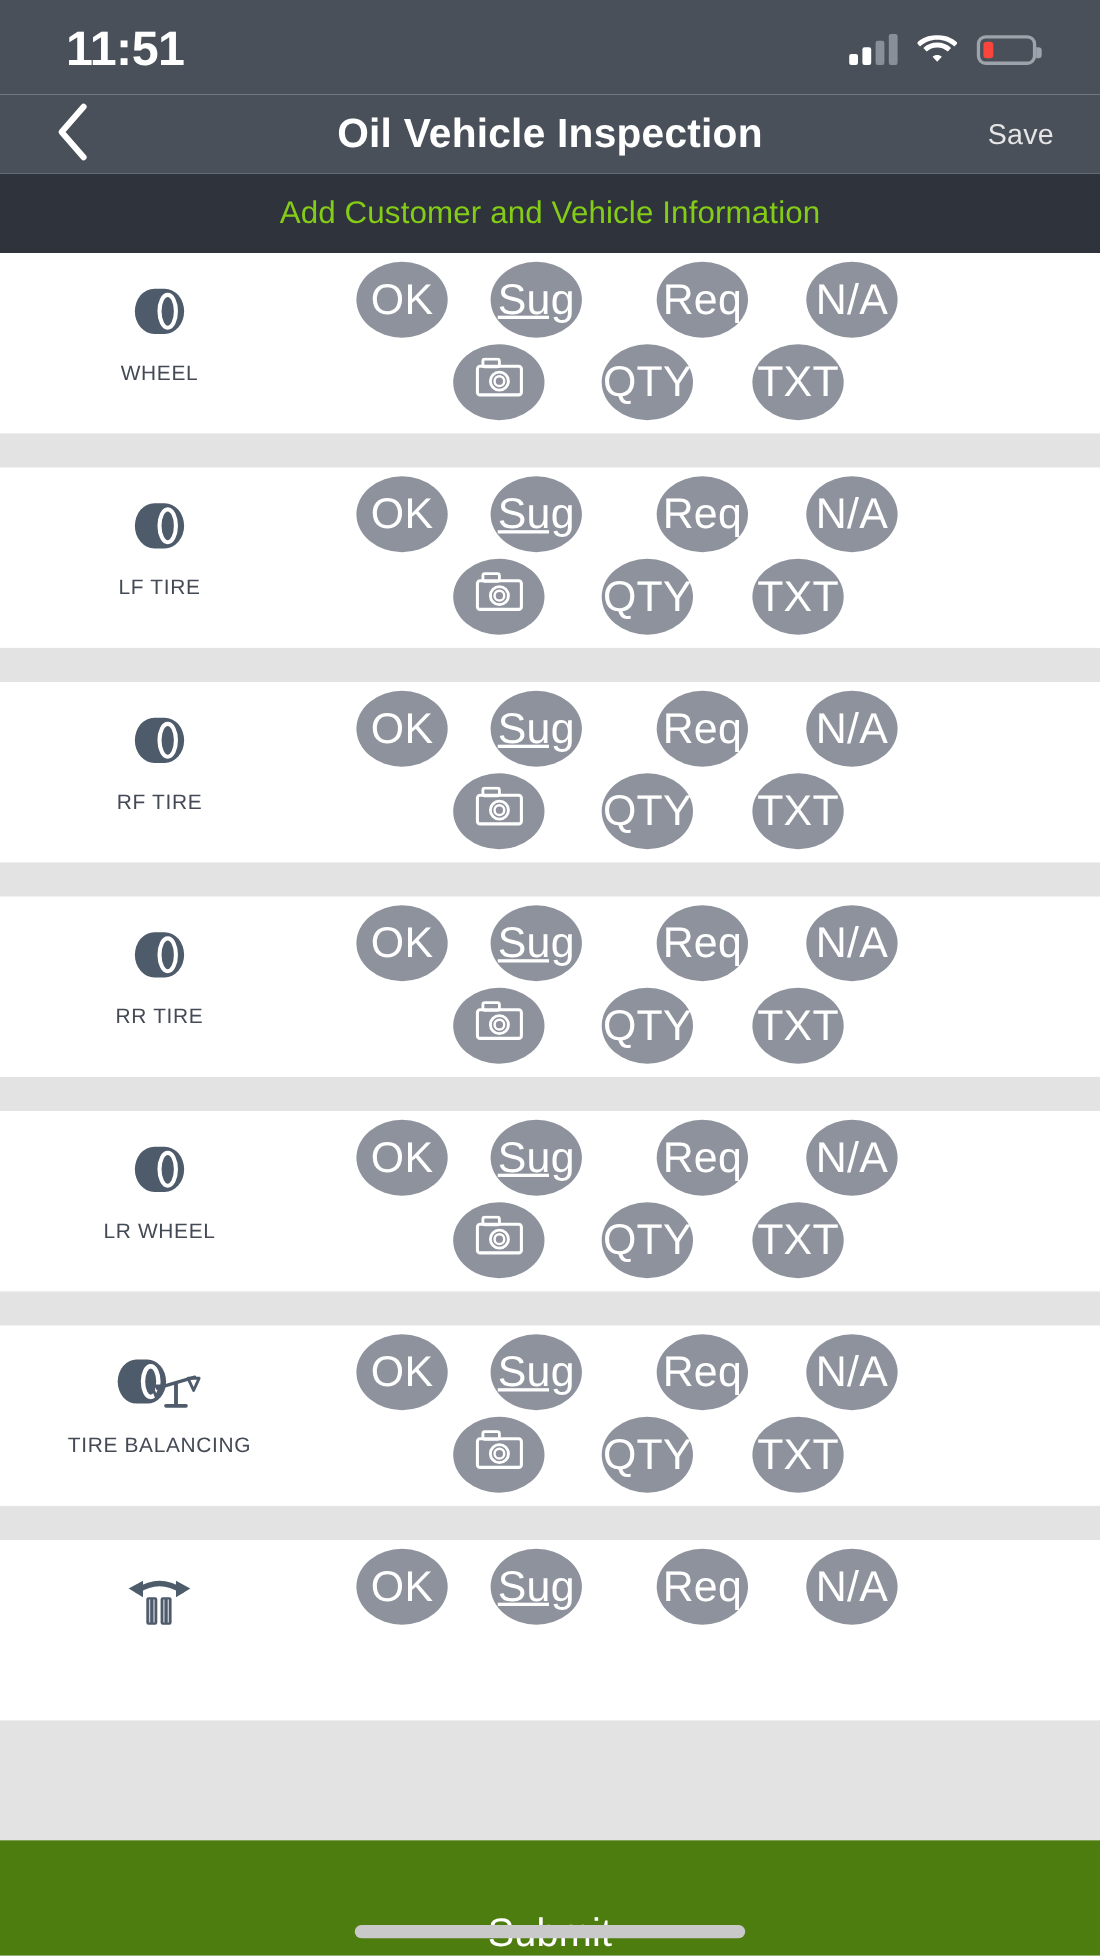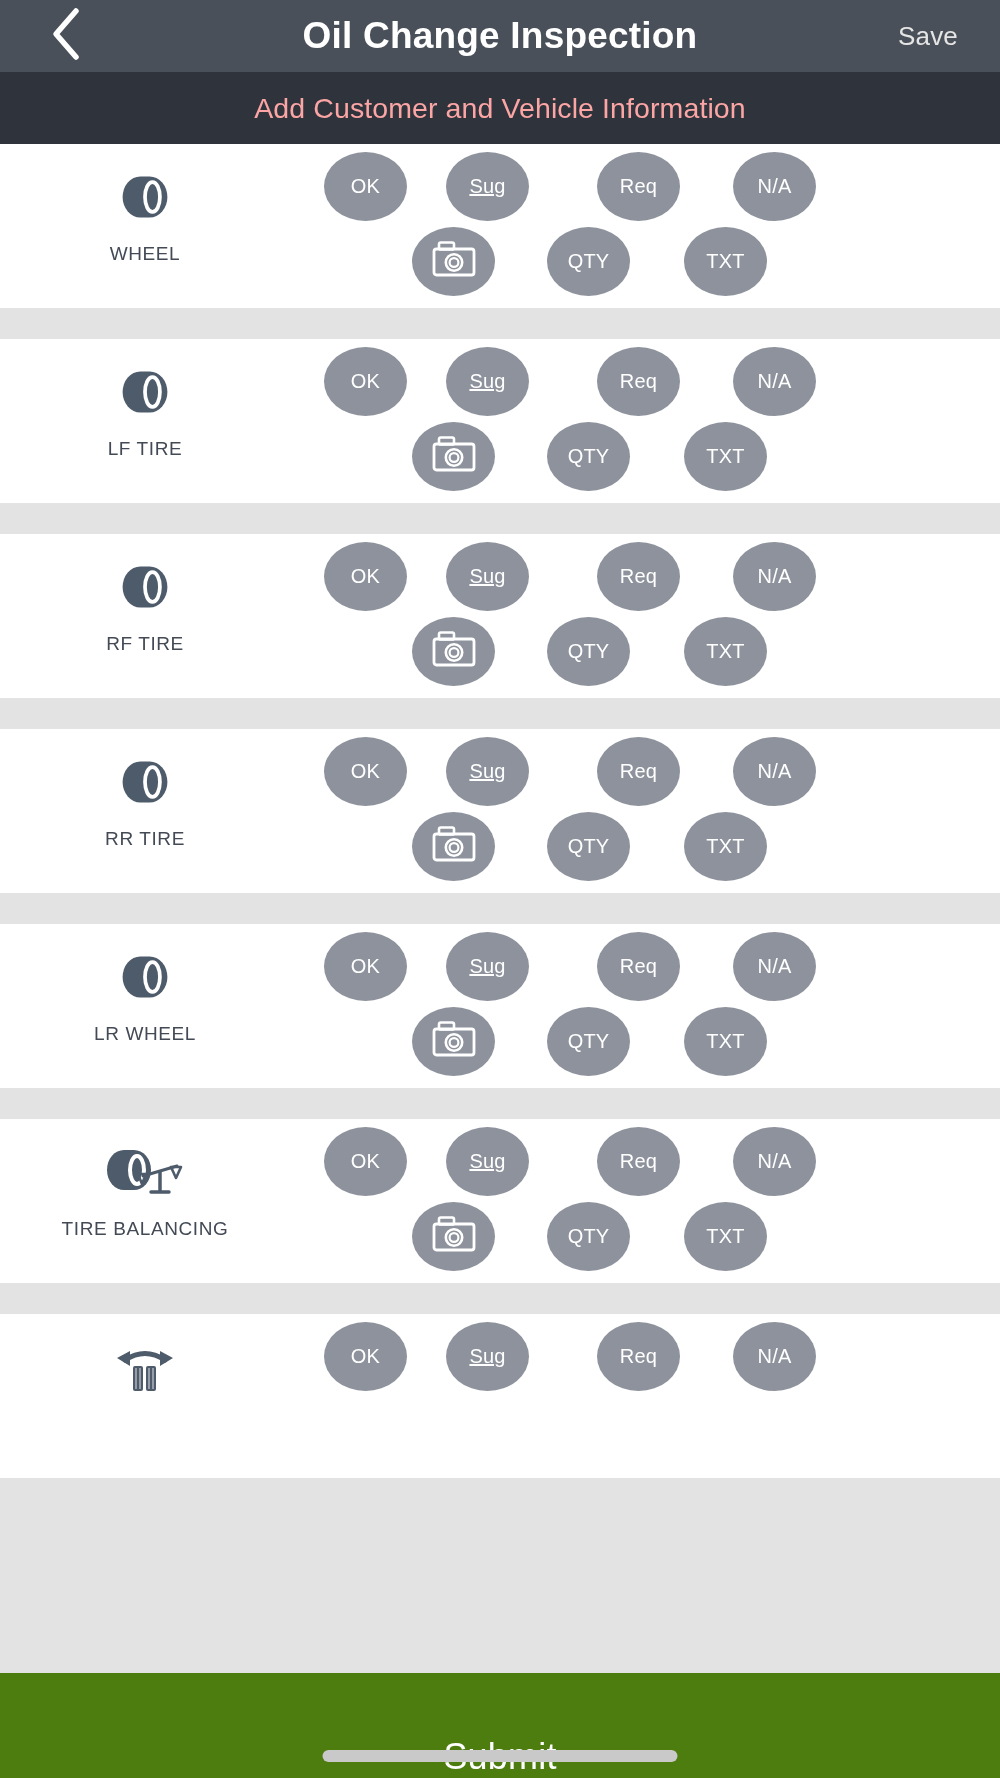--- a/index.html
+++ b/index.html
@@ -118,21 +118,21 @@
   .subheader {
     flex: 0 0 72px;
     height: 72px;
     background: #2e333c;
     display: flex;
     align-items: center;
     justify-content: center;
     cursor: pointer;
   }
   .subheader span {
-    color: #fca5a5;
+    color: #84cc16;
     font-size: 28.5px;
     letter-spacing: 0.1px;
   }
 
   
   .list {
     flex: 1 1 auto;
     overflow: hidden;
     background: #e3e3e3;
     display: flex;
@@ -189,21 +189,21 @@
   .pill {
     position: absolute;
     width: 83px;
     height: 69px;
     border-radius: 50%;
     background: #8d929c;
     color: #ffffff;
     display: flex;
     align-items: center;
     justify-content: center;
-    font-size: 20px;
+    font-size: 39px;
     cursor: pointer;
     user-select: none;
     letter-spacing: 0.2px;
   }
   .pill.p0 { left: 34px; }
   .pill.p1 { left: 156px; text-decoration: underline; }
   .pill.p2 { left: 307px; }
   .pill.p3 { left: 443px; }
 
   .pill.s0 { left: 122px; }
@@ -237,30 +237,51 @@
     height: 12px;
     border-radius: 6px;
     background: #c9c9c9;
   }
 </style>
 </head>
 <body>
 
 <div id="app">
 
+  <div class="status-bar">
+    <div class="status-time">11:51</div>
+    <div class="status-right">
+      <div class="signal">
+        <i class="b1"></i>
+          <i class="b2"></i>
+          <i class="b3"></i>
+          <i class="b4"></i>
+      </div>
+      <div class="wifi">
+        <svg width="36" height="27" viewBox="0 0 36 27">
+          <path d="M18 5.2c6.0 0 11.5 2.3 15.6 6.1l3.0-3.3C31.9 3.5 25.3 0.8 18 0.8S4.1 3.5-0.6 8.0l3.0 3.3C6.5 7.5 12 5.2 18 5.2z" fill="#fff" transform="translate(0,-1)"></path>
+          <path d="M18 12.1c3.7 0 7.1 1.4 9.6 3.8l3.0-3.3C27.4 9.5 22.9 7.7 18 7.7s-9.4 1.8-12.6 4.9l3.0 3.3c2.5-2.4 5.9-3.8 9.6-3.8z" fill="#fff" transform="translate(0,-1)"></path>
+          <path d="M18 18.9c1.6 0 3.1 0.6 4.2 1.6l-4.2 4.7-4.2-4.7c1.1-1.0 2.6-1.6 4.2-1.6z" fill="#fff" transform="translate(0,-1)"></path>
+        </svg>
+      </div>
+      <div class="battery">
+        <div class="fill"></div>
+      </div>
+    </div>
+  </div>
 
   <div class="nav-bar">
     <div class="back-btn">
       <span>
         <svg width="34" height="54" viewBox="0 0 34 54">
           <polyline points="27,4 7,27 27,50" fill="none" stroke="#ffffff" stroke-width="5.5" stroke-linecap="round" stroke-linejoin="round"></polyline>
         </svg>
       </span>
     </div>
-    <div class="nav-title">Oil Change Inspection</div>
+    <div class="nav-title">Oil Vehicle Inspection</div>
     <div class="save-btn">Save</div>
   </div>
 
   <div class="subheader">
     <span>Add Customer and Vehicle Information</span>
   </div>
 
   <div class="list" id="list">
       <div class="row">
         <div class="item-col">

